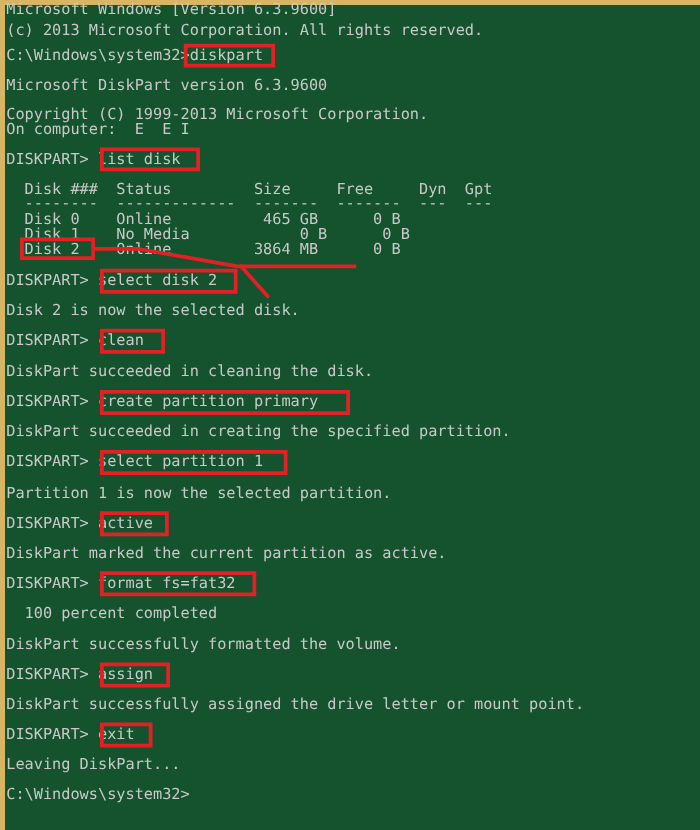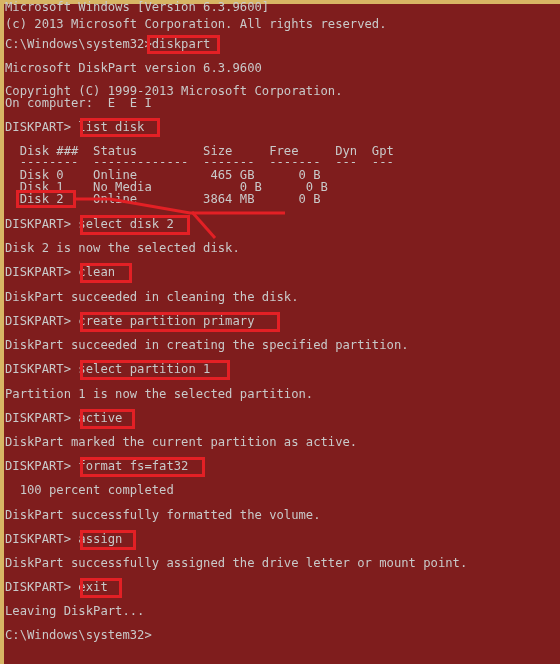--- a/index.html
+++ b/index.html
@@ -5,21 +5,21 @@
 <style>
   html, body {
     margin: 0;
     padding: 0;
     background: #000000;
   }
   #screen {
     position: relative;
     width: 560px;
     height: 664px;
-    background: #7f1d1d;
+    background: #14532d;
     overflow: hidden;
     font-family: "DejaVu Sans Mono", "Liberation Mono", monospace;
   }
   
   #border-top {
     position: absolute;
     left: 0; top: 0;
     width: 560px; height: 4px;
     background: #d8b564;
   }

